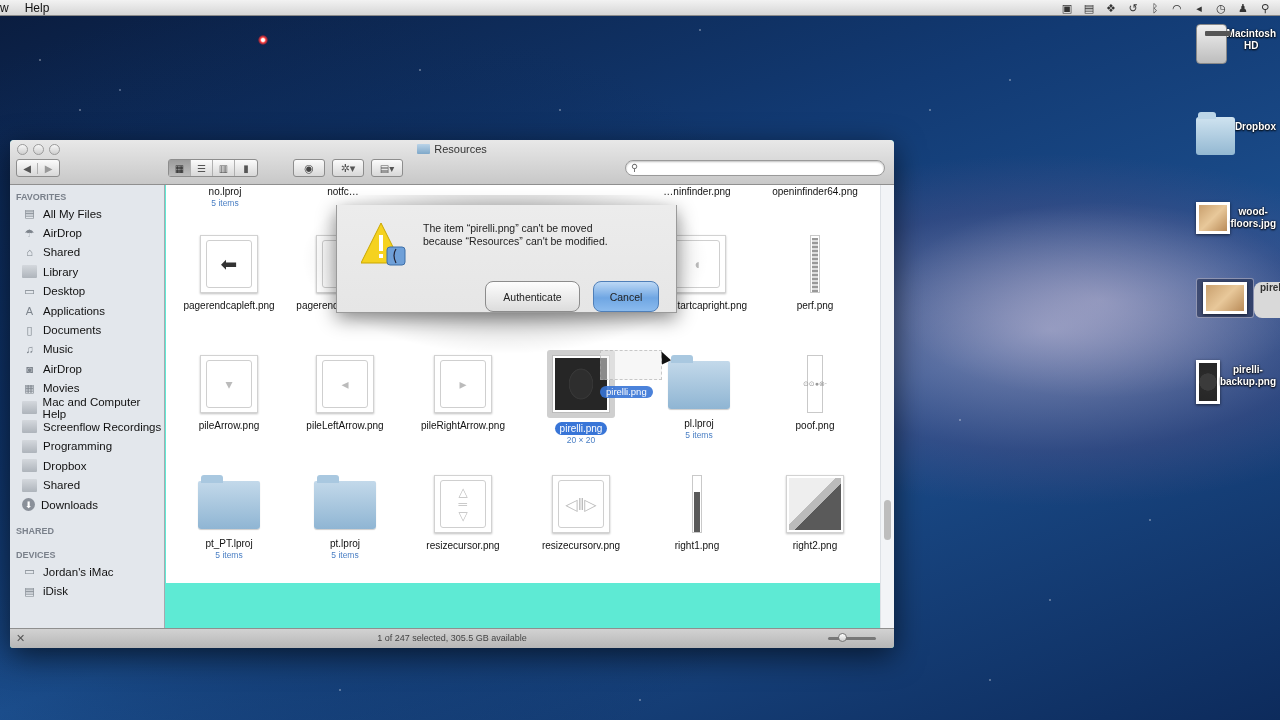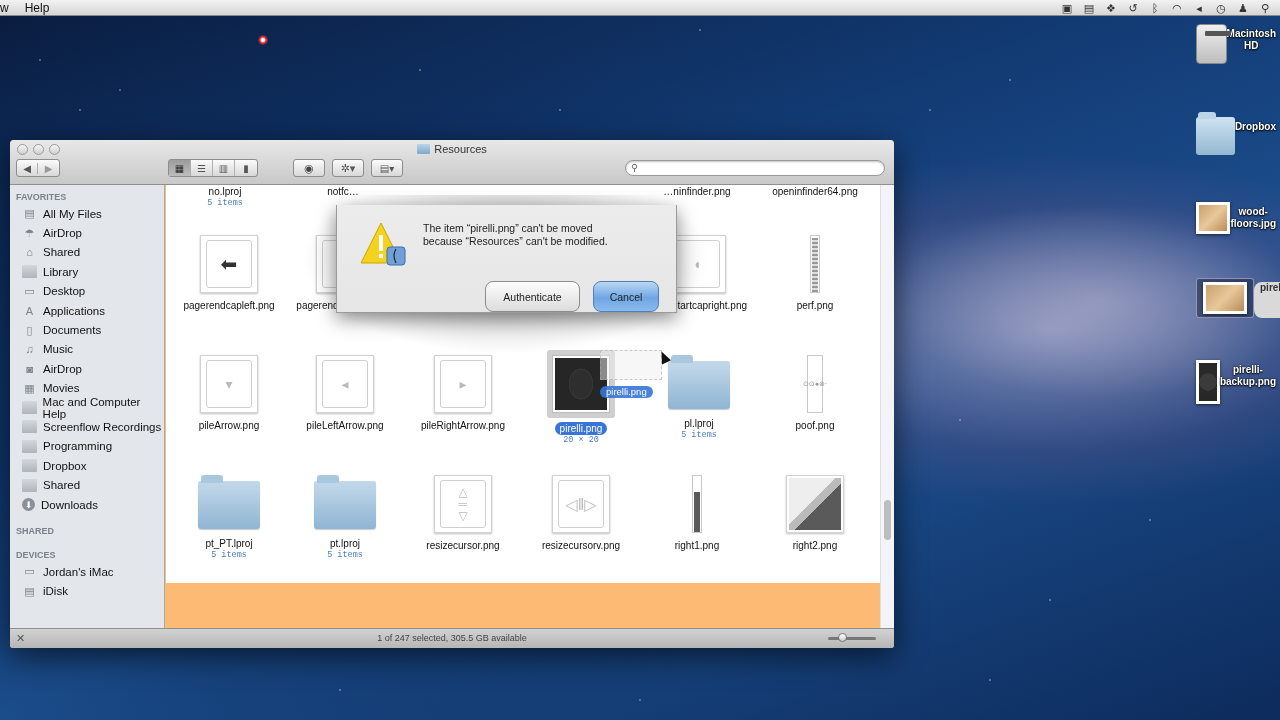--- a/index.html
+++ b/index.html
@@ -49,21 +49,21 @@
   .hd-icon { width: 44px; height: 40px; border-radius: 4px; background: linear-gradient(#f0f0f0, #bdbdbd); border: 1px solid #888; position: relative; }
   .hd-icon::after { content: ""; position: absolute; left: 8px; top: 6px; width: 26px; height: 5px; background: #555; border-radius: 1px; }
   .dropbox-folder { width: 48px; height: 38px; background: linear-gradient(#cfe3f0, #93b8d2); border-radius: 3px; position: relative; }
   .dropbox-folder::before { content: ""; position: absolute; left: 2px; top: -5px; width: 18px; height: 7px; background: #bcd6e8; border-radius: 3px 3px 0 0; }
   .wood-thumb { width: 44px; height: 32px; border: 3px solid #fff; background: linear-gradient(135deg, #c9a06e, #e8c89a 50%, #b98b58); box-shadow: 0 1px 3px rgba(0,0,0,0.6); }
   .pirelli-thumb { width: 44px; height: 44px; border: 3px solid #fff; background: radial-gradient(circle at 50% 50%, #3b3b3b 0 40%, #2a2a2a 42%, #262626 100%); box-shadow: 0 1px 3px rgba(0,0,0,0.6); }
   .desk-selected { background: rgba(20,30,60,0.5); border: 1px solid rgba(200,200,220,0.6); border-radius: 3px; padding: 3px 6px; }
   .desk-label-selected { background: #d9d9d9; color: #333 !important; text-shadow: none !important; border-radius: 8px; padding: 0 6px; }
 
   
-  .finder { position: absolute; left: 10px; top: 140px; width: 884px; height: 508px; background: #fdba74; border-radius: 4px 4px 3px 3px; box-shadow: 0 8px 30px rgba(0,0,0,0.6); overflow: hidden; }
+  .finder { position: absolute; left: 10px; top: 140px; width: 884px; height: 508px; background: #5eead4; border-radius: 4px 4px 3px 3px; box-shadow: 0 8px 30px rgba(0,0,0,0.6); overflow: hidden; }
   .titlebar { height: 45px; background: linear-gradient(#e8e8e8, #c8c8c8); border-bottom: 1px solid #8f8f8f; position: relative; }
   .traffic { position: absolute; left: 7px; top: 4px; display: flex; gap: 5px; }
   .traffic span { width: 11px; height: 11px; border-radius: 50%; border: 1px solid #9a9a9a; background: linear-gradient(#f7f7f7, #cfcfcf); }
   .window-title { position: absolute; top: 3px; left: 0; right: 0; text-align: center; font-size: 11px; color: #333; display: flex; justify-content: center; align-items: center; gap: 4px; }
   .folder-mini { width: 13px; height: 10px; background: linear-gradient(#b9d3e8, #7fa8c9); border-radius: 1px; display: inline-block; }
   .tb-btn { position: absolute; height: 18px; top: 19px; border: 1px solid #8d8d8d; border-radius: 3px; background: linear-gradient(#fbfbfb, #d8d8d8); display: flex; align-items: center; justify-content: center; font-size: 10px; color: #555; }
   .seg { display: flex; }
   .seg span { width: 22px; height: 16px; display: flex; align-items: center; justify-content: center; border-right: 1px solid #b0b0b0; font-size: 10px; color: #555; }
   .seg span:last-child { border-right: none; }
   .seg span.active { background: linear-gradient(#9c9c9c, #bdbdbd); color: #222; }
@@ -77,21 +77,21 @@
   .side-item .sicon { width: 15px; height: 13px; margin-right: 6px; display: inline-flex; align-items: center; justify-content: center; font-size: 11px; color: #7d848c; }
   .sicon-folder { background: linear-gradient(#d4d8dd, #aeb4bb); border-radius: 1px; }
   .side-gap { height: 8px; }
 
   
   .content { position: absolute; left: 156px; top: 45px; width: 714px; height: 398px; background: #fff; overflow: hidden; }
   .vscroll { position: absolute; left: 870px; top: 45px; width: 14px; height: 443px; background: #f2f4f7; border-left: 1px solid #dde1e6; }
   .vscroll .thumb { position: absolute; left: 3px; top: 315px; width: 7px; height: 40px; border-radius: 4px; background: #bdbdbd; }
   .grid-item { position: absolute; width: 118px; display: flex; flex-direction: column; align-items: center; }
   .grid-item .gname { font-size: 10px; color: #111; text-align: center; line-height: 13px; margin-top: 6px; width: 110px; word-break: break-all; }
-  .grid-item .gsub { font-size: 8.5px; color: #4a7fc4; text-align: left; line-height: 10px; font-family: Liberation Mono, monospace; }
+  .grid-item .gsub { font-size: 8.5px; color: #4a7fc4; text-align: left; line-height: 10px; }
   .thumb-png { width: 58px; height: 58px; background: #fff; border: 1px solid #d2d2d2; box-shadow: 0 1px 2px rgba(0,0,0,0.25); display: flex; align-items: center; justify-content: center; }
   .thumb-inner { width: 46px; height: 48px; border: 1px solid #cfcfcf; border-radius: 3px; display: flex; align-items: center; justify-content: center; color: #bbb; font-size: 14px; }
   .thumb-folder { width: 62px; height: 48px; background: linear-gradient(#c3d9ea, #8fb5d3); border-radius: 2px 2px 3px 3px; position: relative; margin-top: 6px; box-shadow: 0 1px 1px rgba(0,0,0,0.2); }
   .thumb-folder::before { content: ""; position: absolute; left: 3px; top: -6px; width: 22px; height: 8px; background: #a9c8e0; border-radius: 3px 3px 0 0; }
   .thumb-dark { width: 58px; height: 58px; background: #fff; border: 1px solid #bbb; display: flex; align-items: center; justify-content: center; }
   .thumb-dark .inner { width: 52px; height: 52px; background: radial-gradient(ellipse 30% 38% at 50% 50%, #2e2e2e 70%, #383838 76%, #262626 80%); }
   .selbox { padding: 5px; background: #cfcfcf; border-radius: 3px; }
   .sel-label { background: #3875d7; color: #fff !important; border-radius: 8px; padding: 0 5px; display: inline-block; }
   .narrow-thumb { width: 10px; height: 58px; border: 1px solid #c9c9c9; background: #fff; display: flex; align-items: flex-end; justify-content: center; }
   .narrow-thumb .bar { width: 6px; background: #5a5a5a; }

